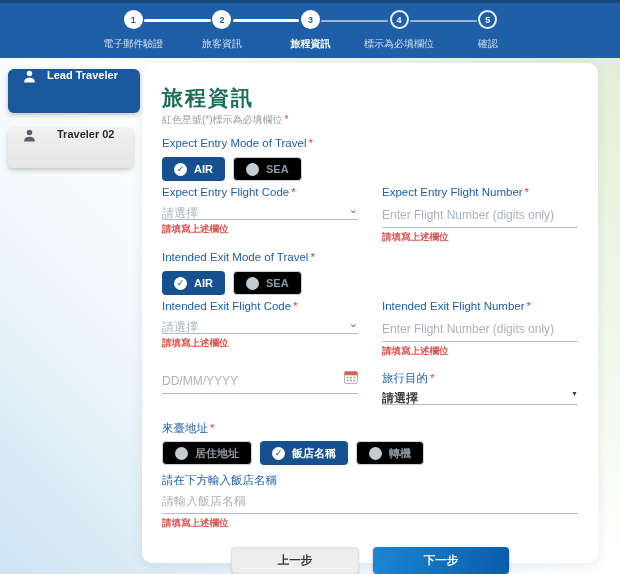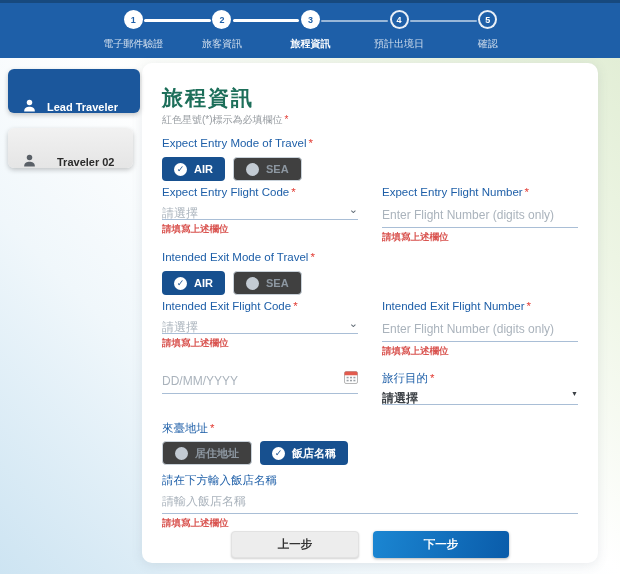--- a/index.html
+++ b/index.html
@@ -25,21 +25,21 @@
   .circle {
     width:19px; height:19px; border-radius:50%; background:#fff; color:#1e5fa8;
     display:flex; align-items:center; justify-content:center;
     font-size:9px; font-weight:bold; position:relative; z-index:2; margin-top:1px;
   }
   .step.todo .circle { background:#1e5fa8; border:2px solid rgba(255,255,255,0.9); color:#fff; }
   .slabel { margin-top:8px; font-size:10px; color:rgba(255,255,255,0.78); white-space:nowrap; }
   .step.active .slabel { color:#fff; font-weight:bold; }
   
   .side-item {
-    position:absolute; left:8px; display:flex; align-items:flex-end; gap:10px;
+    position:absolute; left:8px; display:flex; align-items:flex-start; gap:10px;
     border-radius:6px; cursor:pointer; padding-left:14px;
     box-shadow:0 2px 5px rgba(0,0,0,0.22);
   }
   .side-item.active {
     top:69px; width:132px; height:44px; background:#1b579c; color:#fff; z-index:3;
   }
   .side-item.inactive {
     top:128px; width:125px; height:40px;
     background:linear-gradient(#f1f1f1,#e5e5e5); color:#2b2b2b; z-index:2;gap:20px;
   }
@@ -58,21 +58,21 @@
   .req { color:#e23b33; margin-left:2px; }
   .flabel { font-size:11.5px; font-weight:normal; color:#1e5fa8; height:14px; }
   .mt12 { margin-top:12px; } .mt8 { margin-top:8px; } .mt5 { margin-top:5px; }
   .mt14 { margin-top:14px; } .mt16 { margin-top:16px; } .mt6 { margin-top:6px; }
   .toggles { display:flex; gap:8px; }
   .toggle {
     height:24px; padding:0 12px; border-radius:4px; display:inline-flex;
     align-items:center; gap:7px; font-size:11px; font-weight:bold; cursor:pointer;
   }
   .toggle.sel { background:#17508f; color:#fff; }
-  .toggle.unsel { background:#404040; border:1px solid #c9d2da; color:#8d97a1; }
+  .toggle.unsel { background:#000000; border:1px solid #c9d2da; color:#8d97a1; }
   .dot { width:13px; height:13px; border-radius:50%; display:flex; align-items:center; justify-content:center; }
   .toggle.sel .dot { background:#fff; color:#17508f; font-size:9px; font-weight:bold; }
   .toggle.unsel .dot { background:#c3cbd3; }
   .row2 { display:grid; grid-template-columns:1fr 1fr; column-gap:24px; }
   .fgroup .flabel { margin-bottom:5px; }
   .fake-select {
     display:flex; justify-content:space-between; align-items:flex-start;
     border-bottom:1px solid #a9bed6; padding-bottom:3px; height:15px;
     font-size:12px; color:#aab3bc; cursor:pointer;
   }
@@ -81,21 +81,21 @@
   .fake-select.dark .chev { font-size:7px; color:#3a3f44; }
   input.uline {
     width:100%; border:none; border-bottom:1px solid #a9bed6; outline:none;
     background:transparent; font-size:12px; color:#333; height:18px; padding:0 0 7px 0;
     font-family:"Liberation Sans","DejaVu Sans",sans-serif;
   }
   input.uline::placeholder { color:#aab3bc; opacity:1; }
   .err { margin-top:3px; font-size:9.5px; font-weight:600; color:#d9534f; height:12px; }
   .date-wrap { position:relative; }
   .cal-ico { position:absolute; right:0; top:-1px; cursor:pointer; }
-  .btnrow { display:flex; justify-content:center; gap:14px; margin-top:2px; }
+  .btnrow { display:flex; justify-content:center; gap:14px; margin-top:18px; }
   .btn { height:27px; border-radius:4px; font-size:11.5px; font-weight:bold; cursor:pointer;
          font-family:"Liberation Sans","DejaVu Sans",sans-serif; }
   .btn-prev { width:128px; background:#ededed; border:1px solid #e2e2e2; color:#333;
               box-shadow:0 1px 2px rgba(0,0,0,0.18); }
   .btn-next { width:136px; background:linear-gradient(100deg,#1b86d2,#0a5caa); border:none;
               color:#fff; box-shadow:0 1px 3px rgba(0,0,0,0.3); }
 </style>
 </head>
 <body>
 
@@ -116,21 +116,21 @@
     <div class="step active">
       <div class="circle">
           <span>3</span>
         </div>
       <div class="slabel">旅程資訊</div>
     </div>
     <div class="step todo c-dim">
       <div class="circle">
           <span>4</span>
         </div>
-      <div class="slabel">預計出境日</div>
+      <div class="slabel">標示為必填欄位</div>
     </div>
     <div class="step todo c-dim">
       <div class="circle">
           <span>5</span>
         </div>
       <div class="slabel">確認</div>
     </div>
   </div>
 </div>
 
@@ -239,20 +239,24 @@
   <div class="flabel mt16"><span>來臺地址</span><span class="req">*</span></div>
   <div class="toggles mt6">
     <div class="toggle unsel">
       <span class="dot"></span>
       <span>居住地址</span>
     </div>
     <div class="toggle sel">
       <span class="dot">✓</span>
       <span>飯店名稱</span>
     </div>
+    <div class="toggle unsel">
+      <span class="dot"></span>
+      <span>轉機</span>
+    </div>
   </div>
 
   <div class="flabel mt8">請在下方輸入飯店名稱</div>
   <div style="margin-top:4px">
     <input class="uline" type="text" placeholder="請輸入飯店名稱" style="">
     <div class="err">請填寫上述欄位</div>
   </div>
 
   <div class="btnrow">
     <button class="btn btn-prev">上一步</button>

